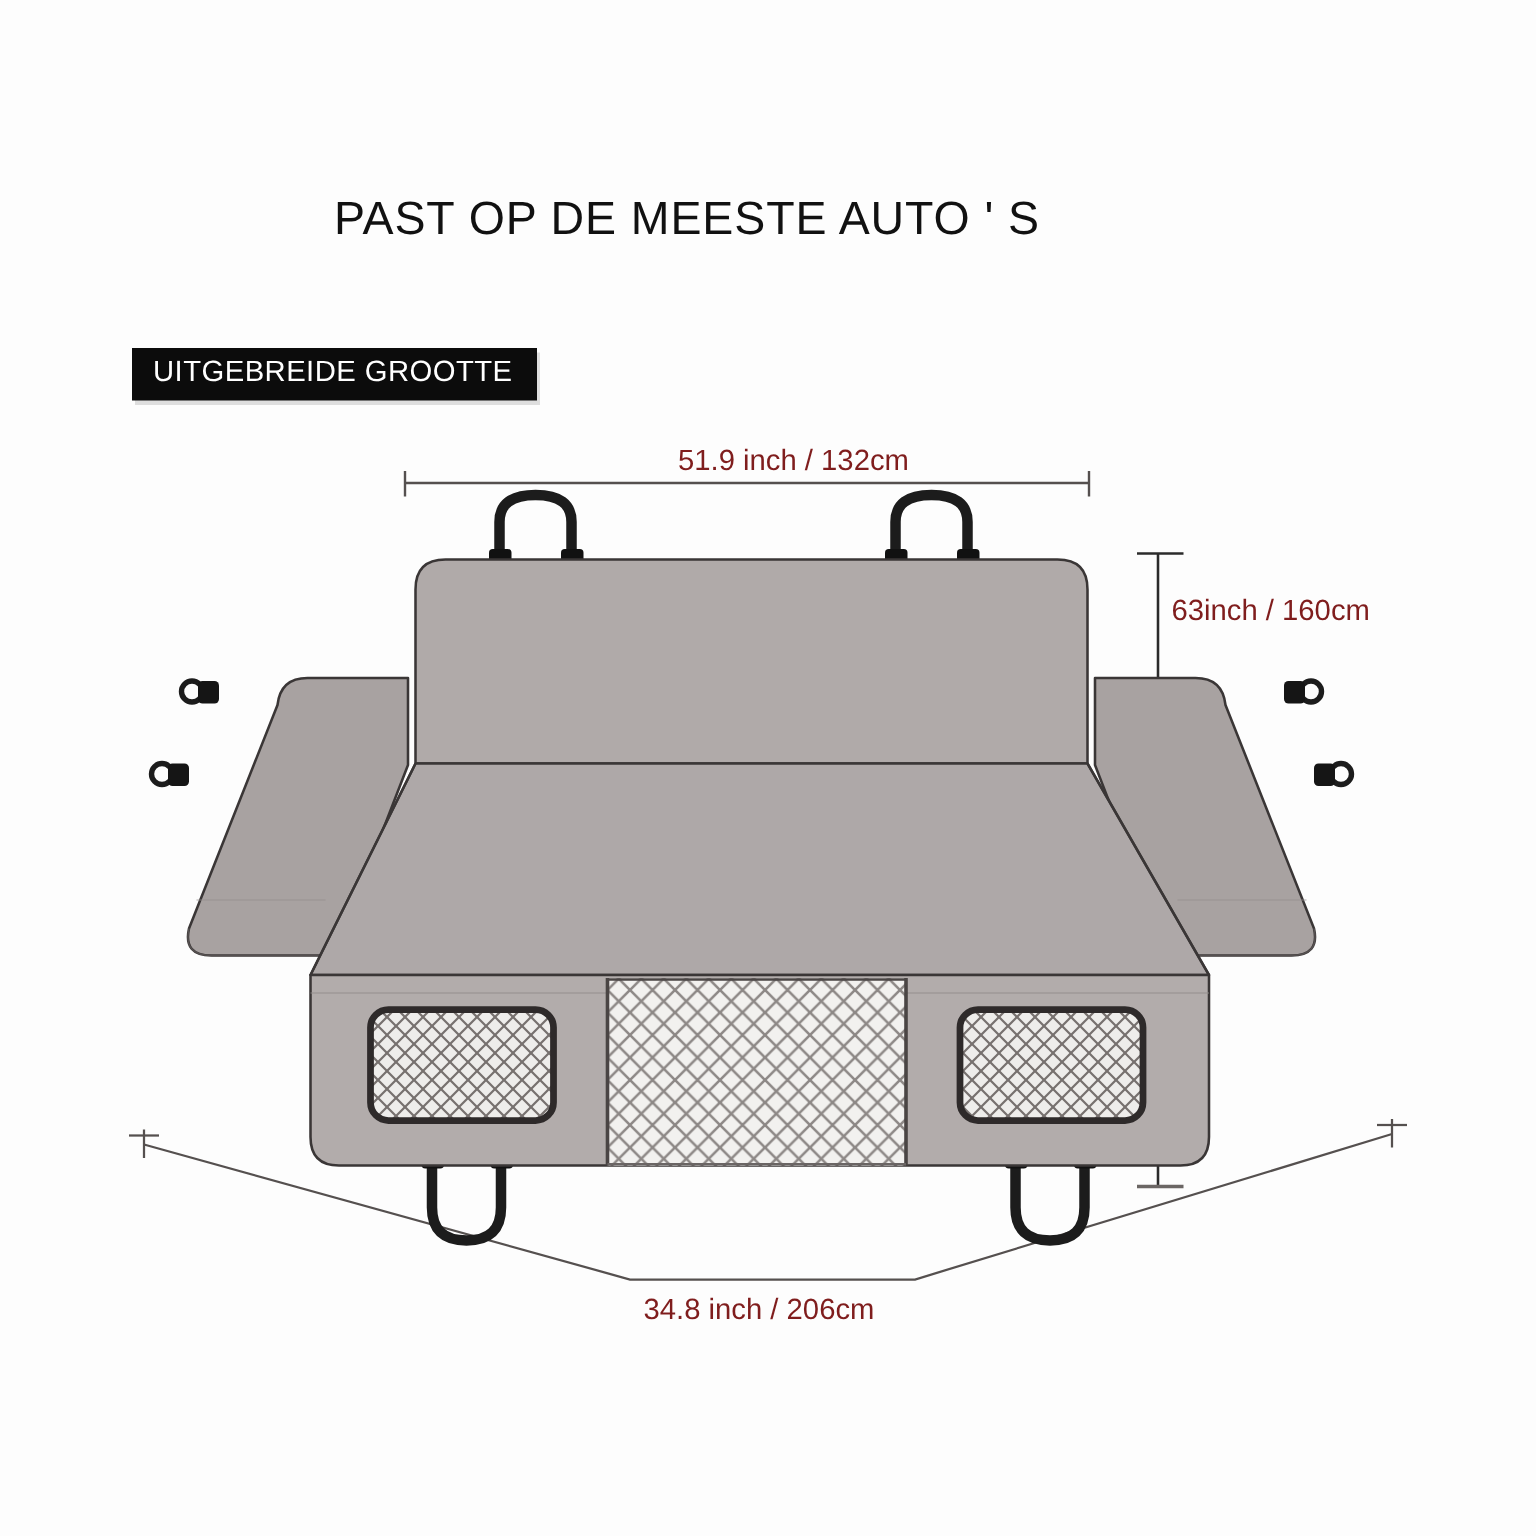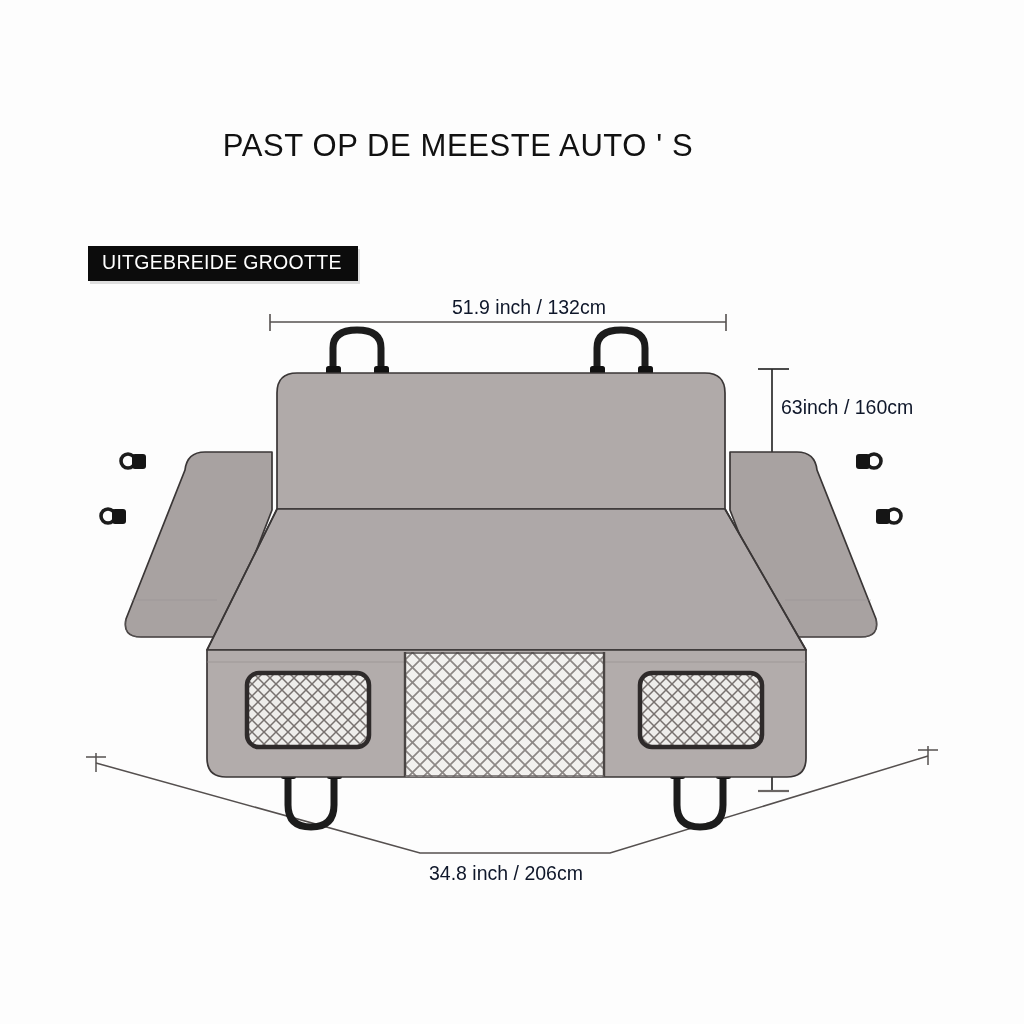--- a/index.html
+++ b/index.html
@@ -33,31 +33,30 @@
     position: absolute;
     left: 88px;
     top: 232px;
     background: #0c0c0c;
     color: #ffffff;
     font-size: 19.5px;
     letter-spacing: 0.3px;
     padding: 7px 16px 8px 14px;
     line-height: 1;
     box-shadow: 2px 3px 0 rgba(0,0,0,0.12);
-    margin-top: 14px;
   }
   #diagram {
     position: absolute;
     left: 0;
     top: 0;
   }
   .dim-label {
     position: absolute;
     font-size: 19.5px;
-    color: #0f172a;
+    color: #7f1d1d;
     white-space: nowrap;
     font-family: "Liberation Sans", sans-serif;
   }
   #dim-top-label {
     left: 452px;
     top: 296px;
   }
   #dim-right-label {
     left: 781px;
     top: 396px;

